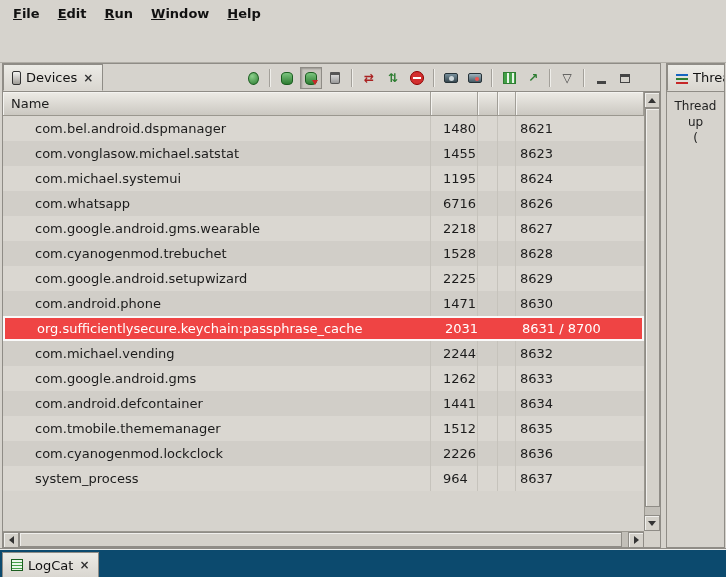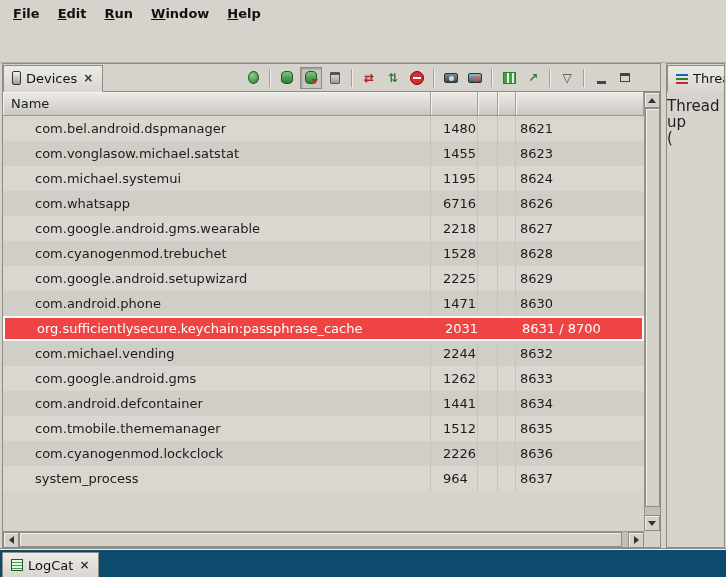--- a/index.html
+++ b/index.html
@@ -18,21 +18,21 @@
   .toolbar-strip { position:absolute; top:26px; left:0; right:0; height:37px;
                    border-bottom:1px solid #b0ada6; }
 
   
   .panel { position:absolute; top:63px; height:485px; border:1px solid #8f8c86; background:#d6d3cd; }
   .devices-panel { left:2px; width:659px; }
   .threads-panel { left:666px; width:59px; overflow:hidden; }
   .sash-v { position:absolute; top:63px; left:661px; width:5px; height:485px; }
 
   .tabbar { position:relative; height:28px; border-bottom:1px solid #8f8c86;
-            display:flex; align-items:center; }
+            display:flex; align-items:flex-start; }
   .tab { position:relative; height:27px; margin-bottom:-1px; display:flex; align-items:center; gap:5px;
          padding:0 8px; border:1px solid #8f8c86; border-bottom:1px solid #dcd9d3;
          background:linear-gradient(#ecebe6,#d9d6d0); white-space:nowrap; }
   .tab-label { font-size:13px; color:#111; }
   .tab-close { font-weight:bold; font-size:12px; color:#333; padding:0 1px; }
 
   
   .ic-device { width:9px; height:14px; border:1px solid #333; border-radius:2px;
                background:linear-gradient(#f4f4f2,#9e9b95); }
   .ic-logcat { width:12px; height:12px; border:1px solid #1b5e20;
@@ -109,21 +109,21 @@
             border:1px solid #8f8c86; box-shadow:inset 1px 1px 0 #f0efec; }
   .hthumb { position:absolute; top:0; bottom:0; left:16px; right:22px; background:#d4d1ca;
             border:1px solid #8f8c86; box-shadow:inset 1px 1px 0 #f0efec; }
   .arr { width:0; height:0; }
   .arr.up    { border-left:4px solid transparent; border-right:4px solid transparent; border-bottom:5px solid #333; }
   .arr.down  { border-left:4px solid transparent; border-right:4px solid transparent; border-top:5px solid #333; }
   .arr.left  { border-top:4px solid transparent; border-bottom:4px solid transparent; border-right:5px solid #333; }
   .arr.right { border-top:4px solid transparent; border-bottom:4px solid transparent; border-left:5px solid #333; }
 
   
-  .threads-msg { padding-top:6px; font-size:15px; color:#222; line-height:16px; }
+  .threads-msg { padding-top:6px; text-align:center; font-size:12px; color:#222; line-height:16px; }
 
   
   .logcat-bar { position:absolute; left:0; right:0; bottom:0; height:29px; background:#0c4a6e;
                 border-top:1px solid #8f8c86; box-shadow:inset 0 1px 0 #f0efec; display:flex; align-items:flex-end; }
   .logcat-bar .tab { height:25px; margin-left:2px; margin-bottom:0; border-bottom:none; }
 </style>
 </head>
 <body>
 
 <div class="window">

